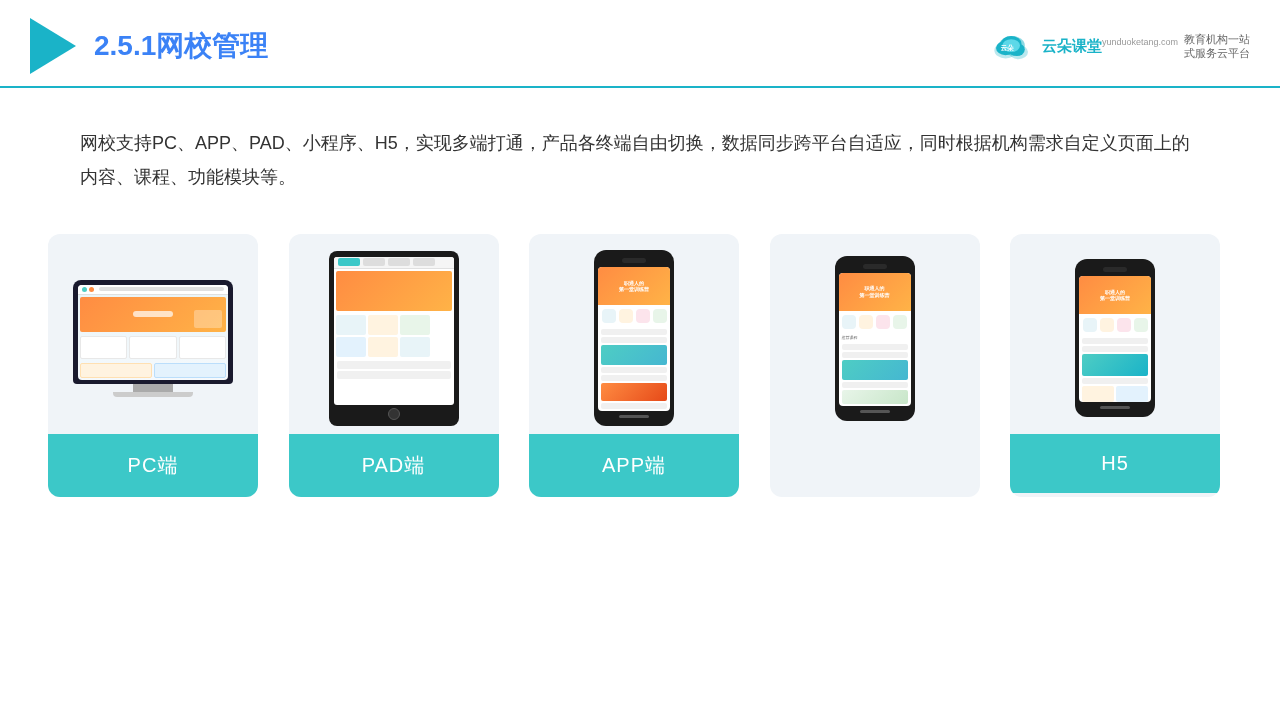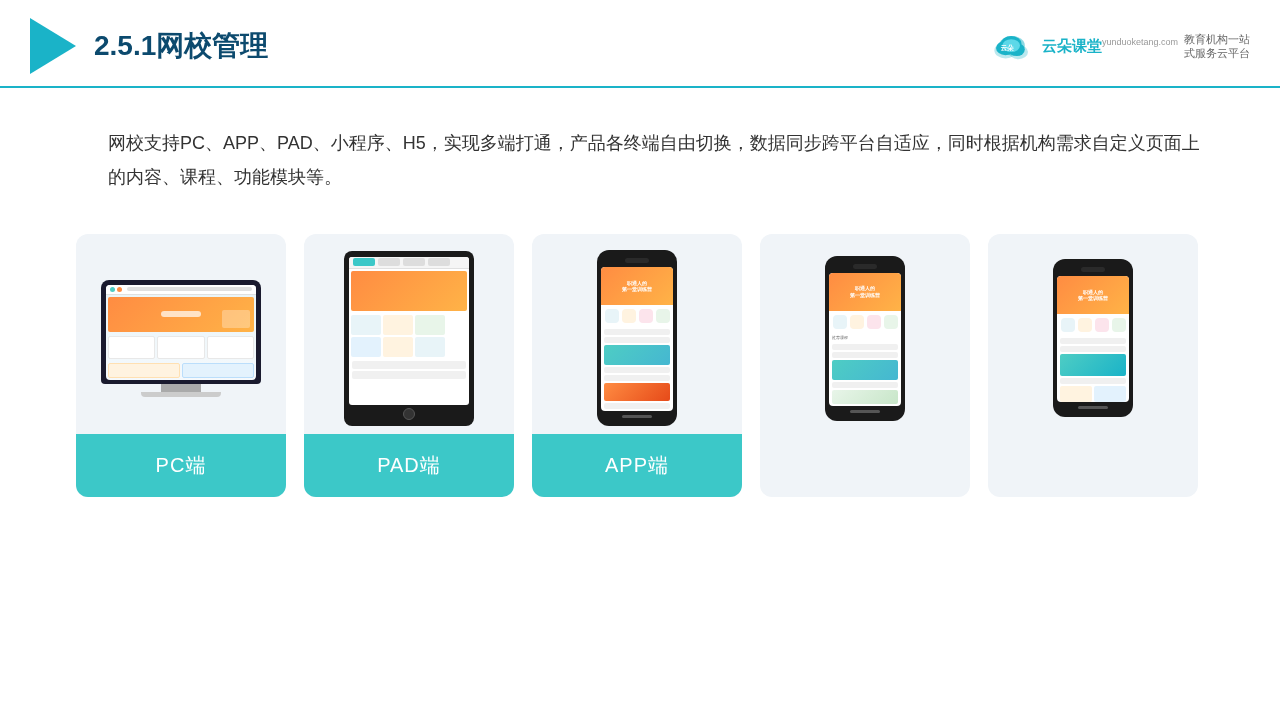--- a/index.html
+++ b/index.html
@@ -27,21 +27,21 @@
     .logo-triangle {
       width: 0;
       height: 0;
       border-top: 28px solid transparent;
       border-bottom: 28px solid transparent;
       border-left: 46px solid #1ab3c8;
     }
     .page-title {
       font-size: 28px;
       font-weight: bold;
-      color: #0c4a6e;
+      color: #3b82f6;
     }
     .header-right {
       display: flex;
       align-items: center;
       gap: 10px;
     }
     .brand-logo {
       display: flex;
       align-items: center;
       gap: 6px;
@@ -71,29 +71,28 @@
       color: #666;
       line-height: 1.3;
     }
 
     
     .description {
       padding: 38px 80px 10px 80px;
       font-size: 18px;
       color: #333;
       line-height: 1.9;
-      margin-left: 28px;
     }
 
     
     .cards-container {
       display: flex;
-      justify-content: flex-start;
+      justify-content: space-between;
       gap: 18px;
-      padding: 30px 60px 30px 76px;
+      padding: 30px 60px 30px 48px;
     }
 
     .card {
       background: #f0f4f8;
       border-radius: 12px;
       width: 210px;
       display: flex;
       flex-direction: column;
       align-items: center;
       overflow: hidden;
@@ -508,15 +507,16 @@
           <div style="height:22px;background:linear-gradient(135deg,#4ecdc4,#1ab3c8);margin:2px 3px;border-radius:2px"></div>
           <div class="phone-list-item"></div>
           <div style="display:flex;gap:2px;padding:0 3px;margin-top:2px">
             <div style="flex:1;height:16px;background:#fff3e0;border-radius:2px"></div>
             <div style="flex:1;height:16px;background:#e3f2fd;border-radius:2px"></div>
           </div>
         </div>
         <div class="phone-home-bar"></div>
       </div>
     </div>
+    <div class="card-label">H5</div>
   </div>
 
 </div>
 
 </body></html>

